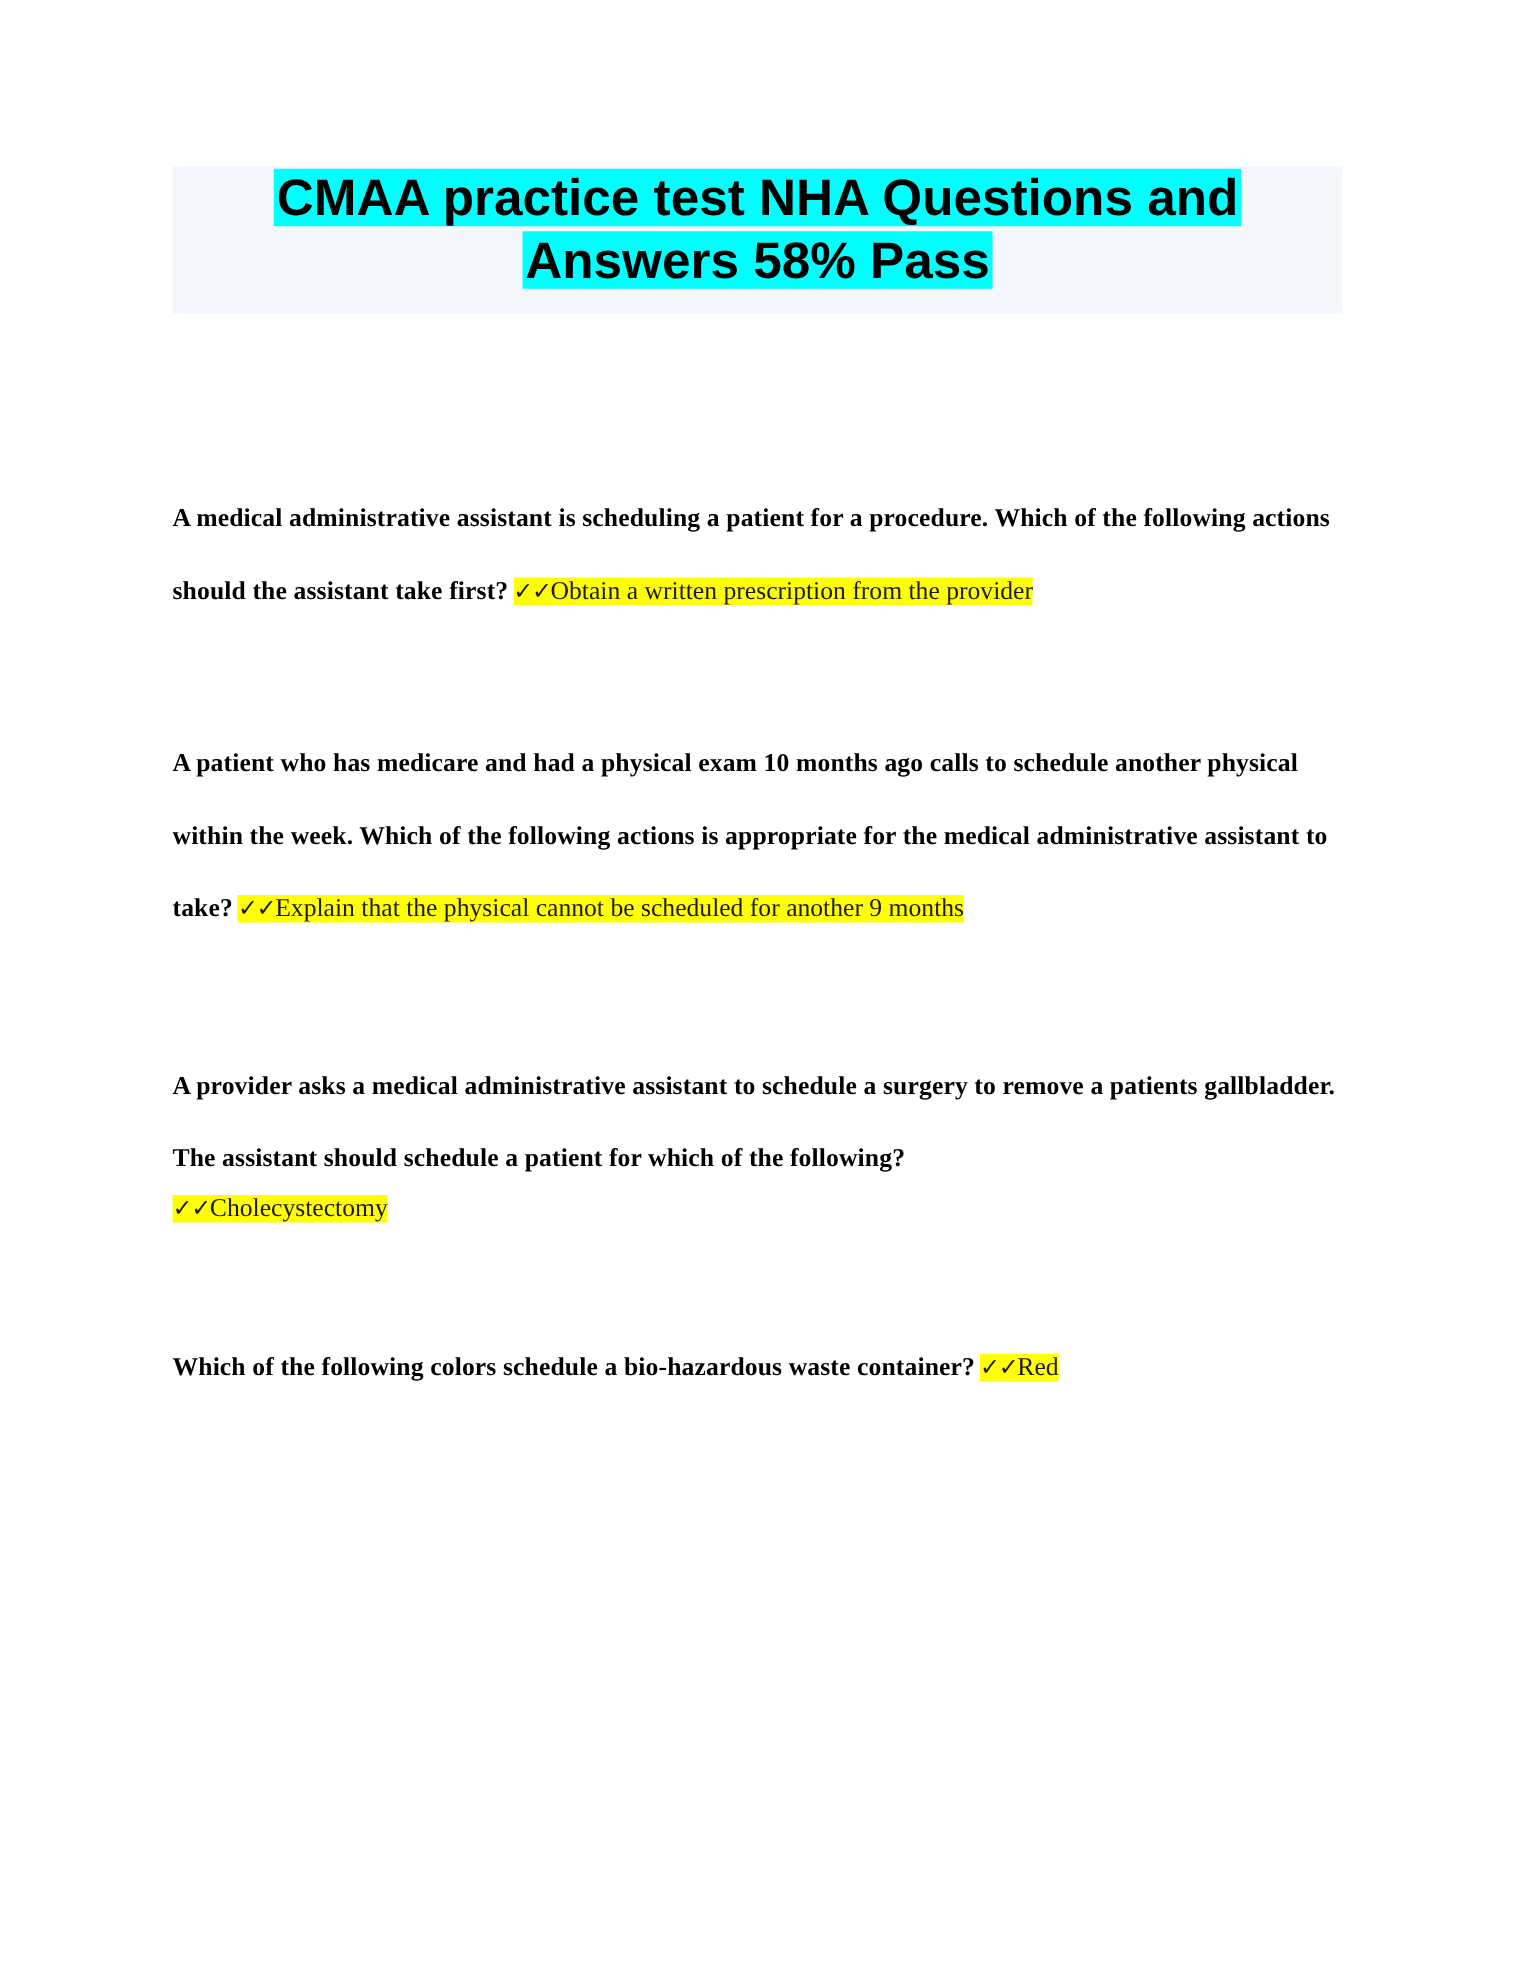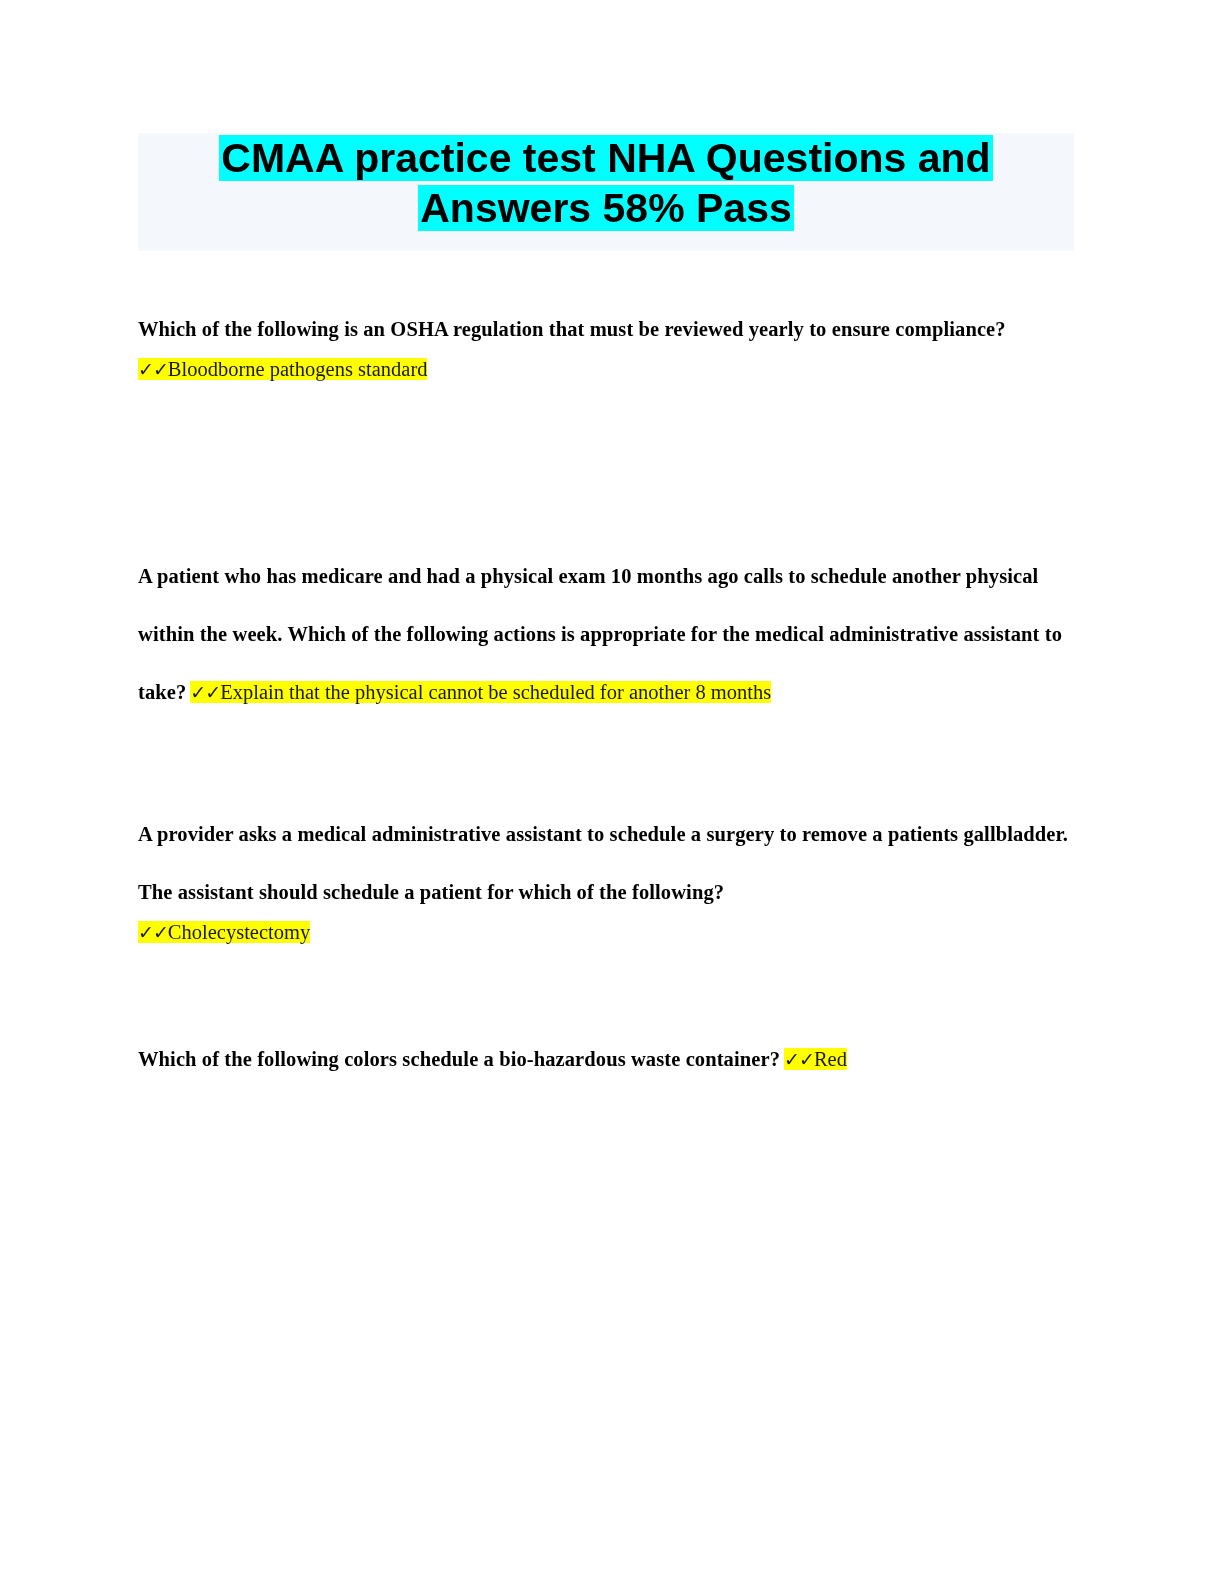--- a/index.html
+++ b/index.html
@@ -83,33 +83,33 @@
 
 <div class="page">
 
   <div class="title-block">
     <div class="title-line"><span class="hl">CMAA practice test NHA Questions and</span></div>
     <div class="title-line"><span class="hl">Answers 58% Pass</span></div>
   </div>
 
   <div class="content">
 
-    <div class="qblock">
-      <span class="qtext">Which of the following is an OSHA regulation that must be reviewed yearly to ensure compliance?</span>
-      <span class="ans"><span class="ticks">✓✓</span><span>Bloodborne pathogens standard</span></span>
-    </div>
 
     <div class="spacer-1"></div>
 
+    <div class="qblock">
+      <span class="qtext">A medical administrative assistant is scheduling a patient for a procedure. Which of the following actions should the assistant take first?</span>
+      <span class="ans"><span class="ticks">✓✓</span><span>Obtain a written prescription from the provider</span></span>
+    </div>
 
     <div class="spacer-2"></div>
 
     <div class="qblock">
       <span class="qtext">A patient who has medicare and had a physical exam 10 months ago calls to schedule another physical within the week. Which of the following actions is appropriate for the medical administrative assistant to take?</span>
-      <span class="ans"><span class="ticks">✓✓</span><span>Explain that the physical cannot be scheduled for another 8 months</span></span>
+      <span class="ans"><span class="ticks">✓✓</span><span>Explain that the physical cannot be scheduled for another 9 months</span></span>
     </div>
 
     <div class="spacer-3"></div>
 
     <div class="qblock">
       <span class="qtext">A provider asks a medical administrative assistant to schedule a surgery to remove a patients gallbladder. The assistant should schedule a patient for which of the following?</span><br>
       <span class="ans"><span class="ticks">✓✓</span><span>Cholecystectomy</span></span>
     </div>
 
     <div class="spacer-4"></div>

